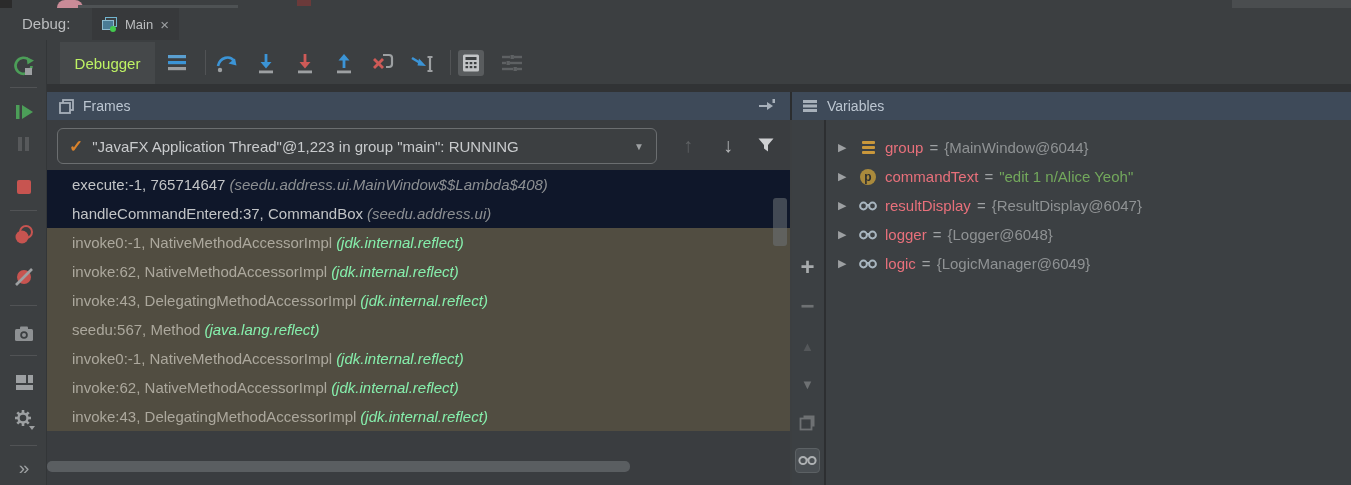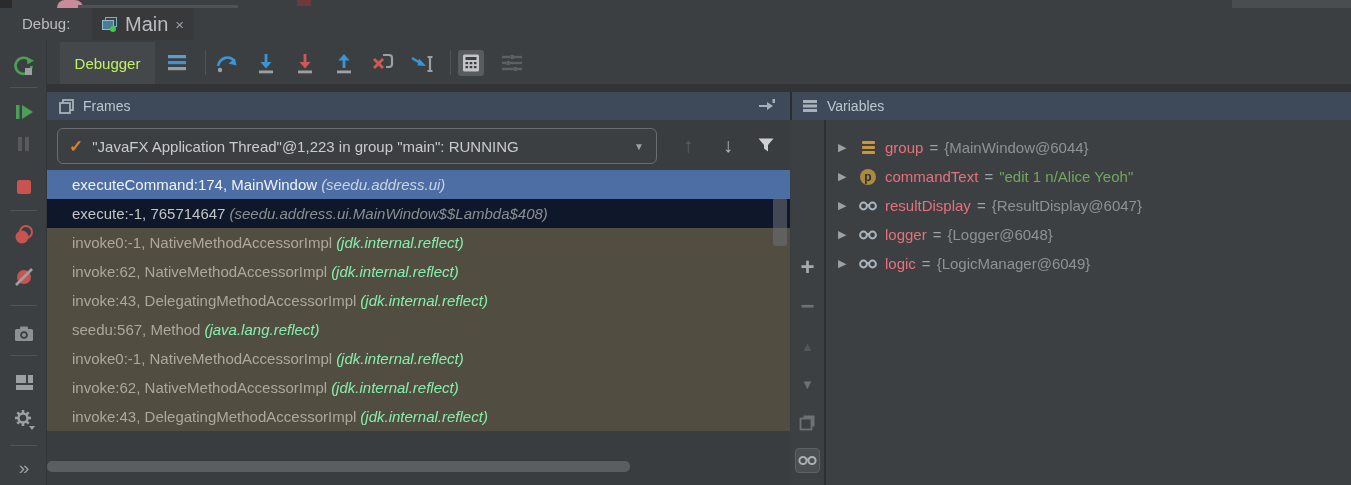--- a/index.html
+++ b/index.html
@@ -13,21 +13,21 @@
   .sliver .pink { position:absolute; left:57px; top:0; width:26px; height:8px; background:#c98b97; border-radius:13px 13px 0 0; }
   .sliver .band { position:absolute; left:78px; top:5px; width:160px; height:3px; background:#4e5254; }
   .sliver .red  { position:absolute; left:297px; top:0; width:14px; height:6px; background:#6b3a3a; }
   .sliver .lt   { position:absolute; left:1232px; top:0; width:119px; height:8px; background:#4a4d4f; }
 
   
   .tabrow { position:absolute; left:0; top:8px; width:1351px; height:32px; background:#3c3f41; }
   .debug-label { position:absolute; left:22px; top:0; line-height:32px; font-size:15px; color:#bbbdbf; }
   .run-tab { position:absolute; left:92px; top:0; height:32px; padding:0 10px; background:#37393b;
              display:flex; align-items:center; gap:7px; }
-  .run-tab .title { font-size:20px; color:#bbbdbf; }
+  .run-tab .title { font-size:13px; color:#bbbdbf; }
   .run-tab .close { color:#9da0a2; font-size:15px; cursor:pointer; }
   .runcfg-ico { position:relative; width:16px; height:14px; }
   .runcfg-ico .w1 { position:absolute; left:3px; top:0; width:12px; height:10px; border:1px solid #72b5cf; background:#3c3f41; }
   .runcfg-ico .w2 { position:absolute; left:0; top:3px; width:12px; height:10px; border:1px solid #8ebcd0; background:#4a7c96; }
   .runcfg-ico .dot { position:absolute; left:8px; top:9px; width:6px; height:6px; border-radius:50%; background:#43c94e; }
 
   
   .sidebar { position:absolute; left:0; top:40px; width:47px; height:445px; background:#3c3f41; border-right:1px solid #333638; }
   .sb-ico { position:absolute; left:12px; width:24px; height:24px; display:flex; align-items:center; justify-content:center; }
   .sb-sep { position:absolute; left:10px; width:27px; height:1px; background:#515355; }
@@ -327,25 +327,25 @@
     <div class="fr-nav fr-down">
       <span>↓</span>
     </div>
     <div class="fr-nav fr-filter">
       <svg width="18" height="18" viewBox="0 0 18 18">
         <path d="M1.5 2.5 h15 l-5.5 6.5 v6.5 l-4 -3 v-3.5 z" fill="#cdcfd1"></path>
       </svg>
     </div>
 
     <div class="frame-list">
-      <div class="frow sel">
-        <span>executeCommand:174, MainWindow</span><span class="pkg">(seedu.address.ui)</span>
-      </div>
       <div class="frow dark">
         <span>execute:-1, 765714647</span><span class="pkg">(seedu.address.ui.MainWindow$$Lambda$408)</span>
+      </div>
+      <div class="frow dark">
+        <span>handleCommandEntered:37, CommandBox</span><span class="pkg">(seedu.address.ui)</span>
       </div>
       <div class="frow lib">
         <span>invoke0:-1, NativeMethodAccessorImpl</span><span class="pkg">(jdk.internal.reflect)</span>
       </div>
       <div class="frow lib">
         <span>invoke:62, NativeMethodAccessorImpl</span><span class="pkg">(jdk.internal.reflect)</span>
       </div>
       <div class="frow lib">
         <span>invoke:43, DelegatingMethodAccessorImpl</span><span class="pkg">(jdk.internal.reflect)</span>
       </div>

